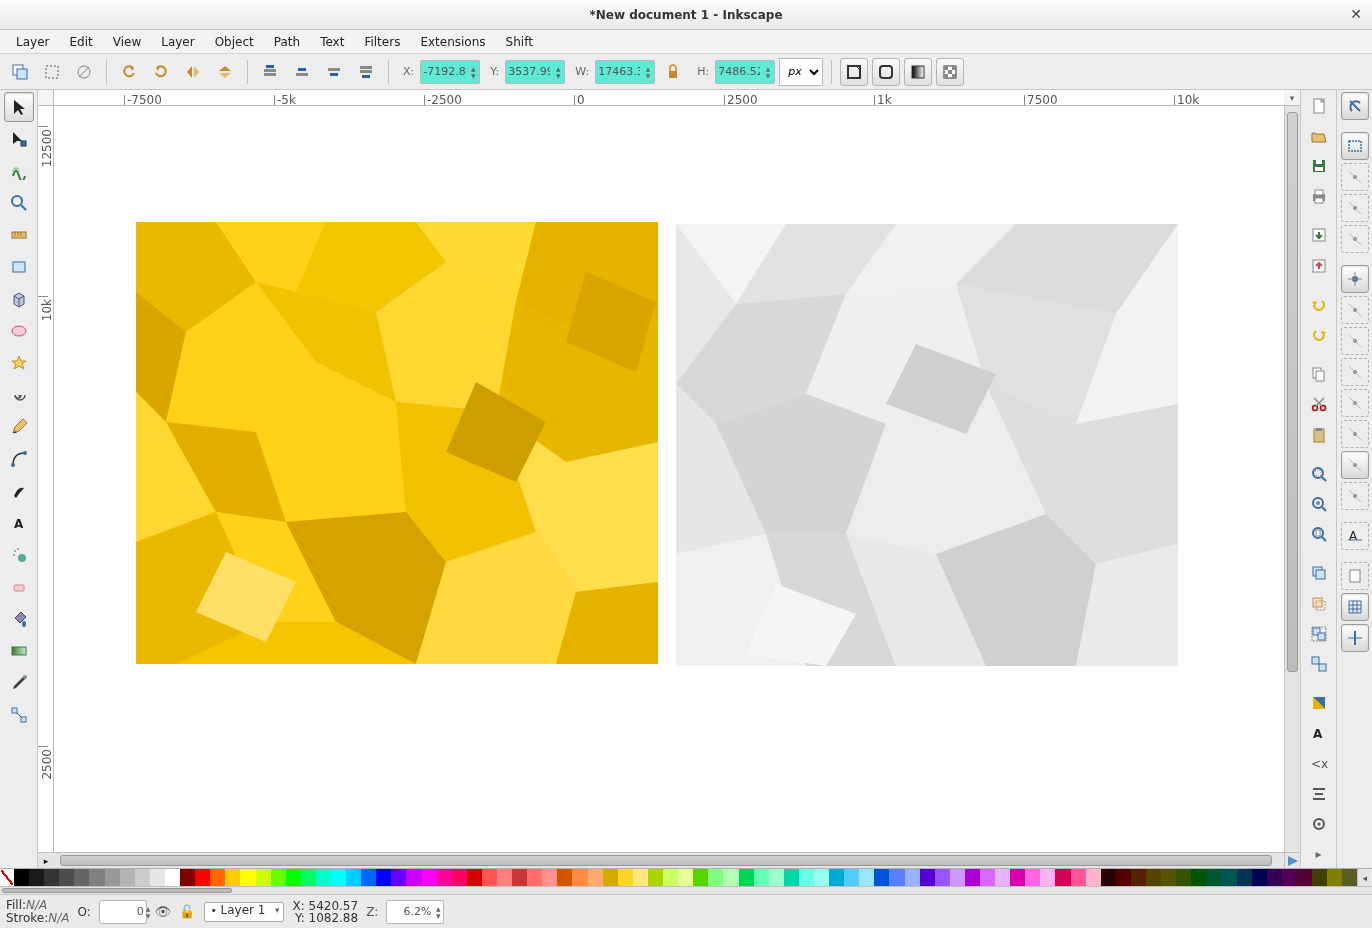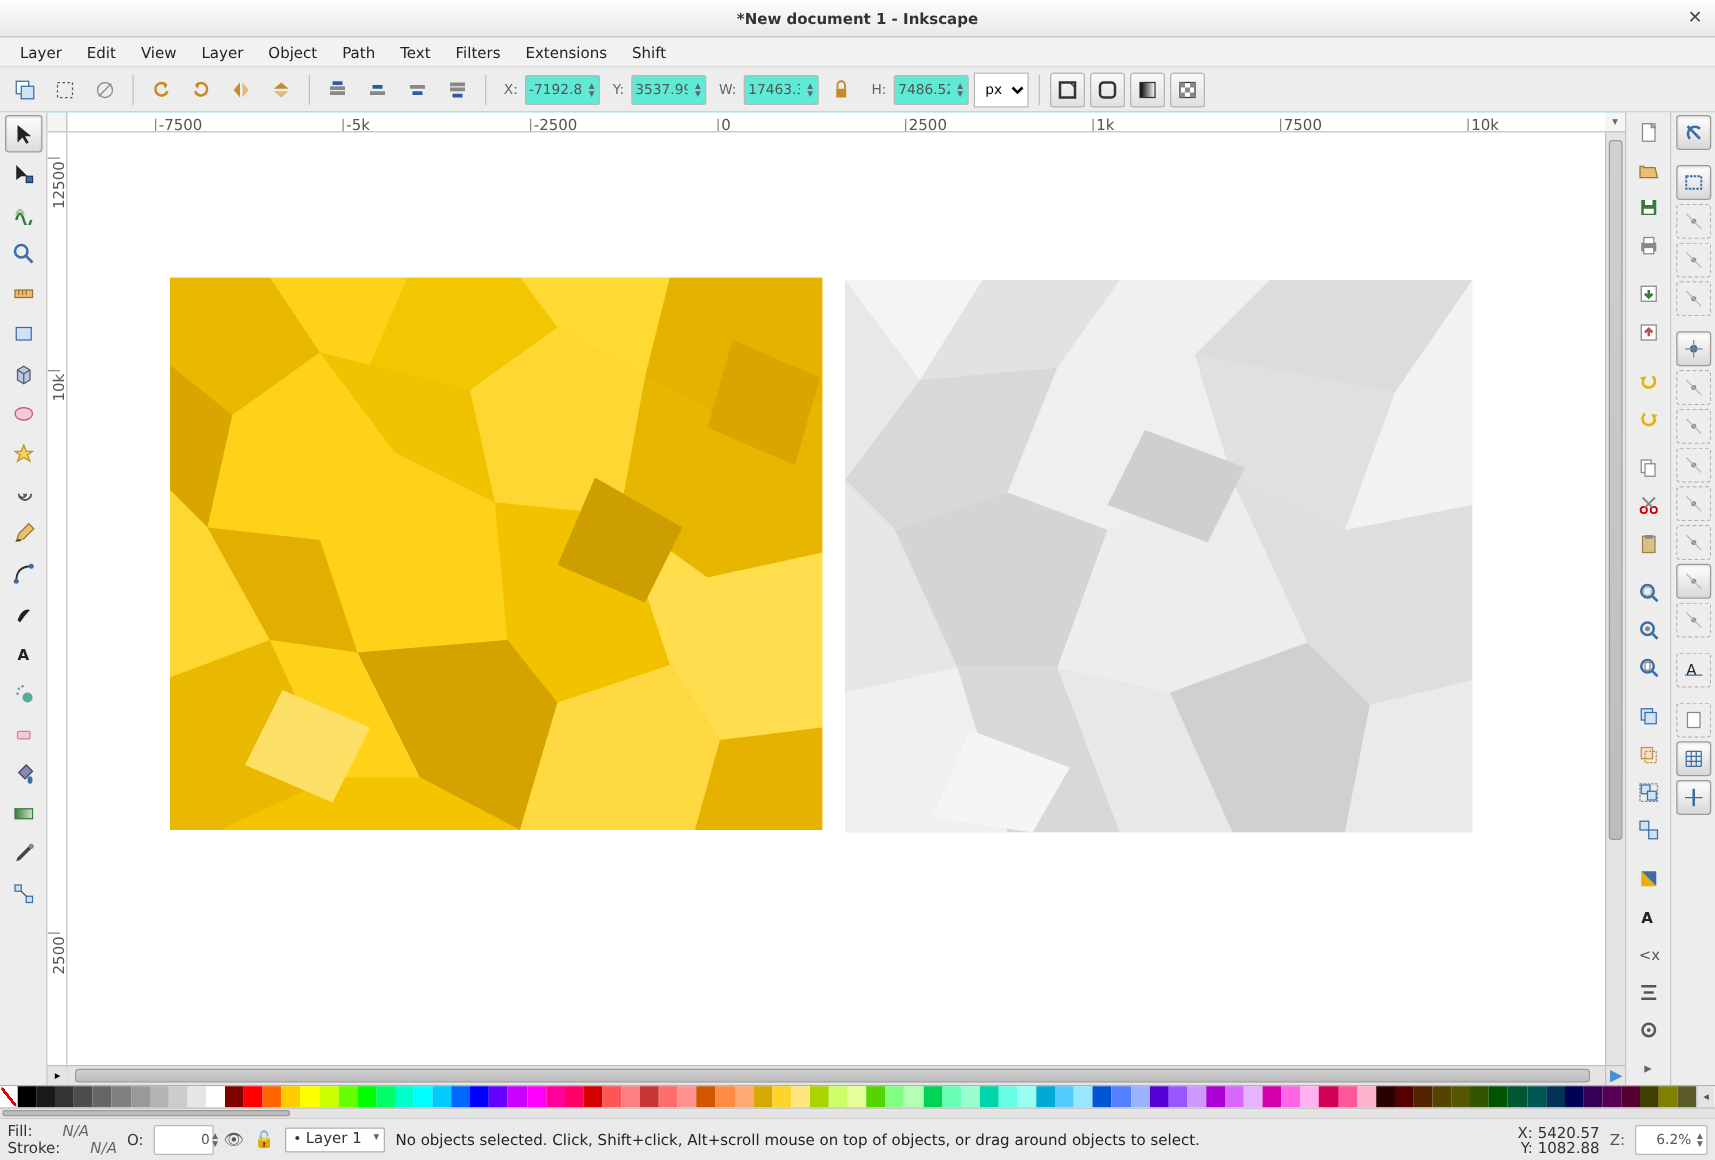--- a/index.html
+++ b/index.html
@@ -15,21 +15,21 @@
 .toolbar { height: 36px; background: #ededed; border-bottom: 1px solid #c8c8c8; display: flex; align-items: center; padding: 0 6px; gap: 4px; }
 .tool-btn { width: 28px; height: 28px; border: 1px solid transparent; border-radius: 3px; display: flex; align-items: center; justify-content: center; cursor: pointer; background: transparent; }
 .tool-btn.raised { background: linear-gradient(#fafafa,#e0e0e0); border: 1px solid #b4b4b4; }
 .tool-sep { width: 1px; height: 24px; background: #c0c0c0; margin: 0 4px; }
 .coord-label { color: #666; margin: 0 2px 0 6px; font-size: 11px; }
 .spinbox { display: flex; align-items: center; height: 24px; border: 1px solid #b8b8b8; background: #fff; border-radius: 2px; }
 .spinbox.disabled { background: #5eead4; }
 .spinbox input { width: 46px; border: none; outline: none; text-align: right; font-size: 11px; padding: 0 2px; background: transparent; color: #555; }
 .spinbox .spin { width: 12px; height: 22px; display: flex; flex-direction: column; justify-content: center; }
 .spinbox .spin div { font-size: 6px; text-align: center; color: #666; cursor: pointer; line-height: 7px; }
-.unit-select { height: 28px; border: 1px solid #b8b8b8; background: #fff; font-size: 11px; padding: 0 4px; }
+.unit-select { height: 28px; border: 1px solid #b8b8b8; background: #fff; font-size: 11px; padding: 0 4px; font-style: italic; }
 
 .workarea { flex: 1; display: flex; min-height: 0; }
 
 .toolbox { width: 38px; background: #ededed; border-right: 1px solid #c8c8c8; display: flex; flex-direction: column; align-items: center; padding-top: 2px; gap: 2px; }
 .toolbox .tool { width: 30px; height: 30px; display: flex; align-items: center; justify-content: center; cursor: pointer; border: 1px solid transparent; border-radius: 3px; }
 .toolbox .tool.active { background: linear-gradient(#fff,#dcdcdc); border: 1px solid #9a9a9a; box-shadow: inset 0 1px 2px rgba(0,0,0,.15); }
 
 .canvas-wrap { flex: 1; display: flex; flex-direction: column; min-width: 0; background: #7dd3fc; }
 .ruler-h { height: 16px; background: #fff; border-bottom: 1px solid #bababa; position: relative; overflow: hidden; margin-left: 16px; margin-right: 16px; font-size: 9px; color: #555; }
 .ruler-h .tick { position: absolute; bottom: 0; border-left: 1px solid #888; height: 10px; }
@@ -59,21 +59,21 @@
 .palette { height: 18px; display: flex; align-items: stretch; border-top: 1px solid #b0b0b0; }
 .palette .nofill { width: 14px; background: #fff; position: relative; cursor: pointer; }
 .palette .nofill::after { content: ""; position: absolute; inset: 1px; background: linear-gradient(to top right, transparent 44%, #d00 44%, #d00 56%, transparent 56%); }
 .palette .sw { flex: 1; cursor: pointer; }
 .palette .scroll { width: 14px; background: #e4e4e4; border-left: 1px solid #c0c0c0; display:flex; align-items:center; justify-content:center; font-size:9px; color:#555; cursor:pointer; }
 .palette-scroll { height: 8px; background: #e4e4e4; border-top: 1px solid #c0c0c0; position: relative; }
 .palette-scroll .thumb { position: absolute; top: 1px; bottom: 1px; left: 2px; width: 230px; background: #bcbcbc; border: 1px solid #9a9a9a; border-radius: 2px; }
 
 .statusbar { height: 34px; background: #eaeaea; border-top: 1px solid #c8c8c8; display: flex; align-items: center; padding: 0 6px; gap: 8px; font-size: 11px; color: #333; }
 .statusbar .fillstroke { display: flex; flex-direction: column; line-height: 13px; font-size: 10px; }
-.statusbar .fs-row { display: flex; gap: 24px; }
+.statusbar .fs-row { display: flex; gap: 0; }
 .statusbar .layer-sel { height: 20px; border: 1px solid #b0b0b0; background: #fff; padding: 0 18px 0 6px; border-radius: 2px; position: relative; font-size: 11px; }
 .statusbar .layer-sel::after { content: "▾"; position: absolute; right: 4px; top: 2px; font-size: 9px; color: #666; }
 .statusbar .msg { flex: 1; color: #222; }
 .statusbar .coords { display: flex; flex-direction: column; text-align: right; line-height: 12px; font-size: 10px; color: #333; }
 .statusbar .zlabel { color: #555; }
 .mini-icon { font-size: 13px; color: #555; cursor: pointer; }
 
 svg.ico { width: 18px; height: 18px; }
 </style>
 </head>
@@ -871,21 +871,20 @@
   <div class="spinbox" style="width:48px;">
       <input value="0" style="">
       <div class="spin">
         <div>▲</div>
         <div>▼</div>
       </div>
     </div>
   <span class="mini-icon">👁</span>
   <span class="mini-icon">🔓</span>
   <div class="layer-sel">• <span>Layer 1</span></div>
-  <span class="msg">No objects selected. Click, Shift+click, Alt+scroll mouse on top of objects, or drag around objects to select.</span>
   <div class="coords">
     <span><span>X:</span> <span>5420.57</span></span>
     <span><span>Y:</span> <span>1082.88</span></span>
   </div>
   <span class="zlabel">Z:</span>
   <div class="spinbox" style="width:58px;">
       <input value="6.2%" style="">
       <div class="spin">
         <div>▲</div>
         <div>▼</div>

